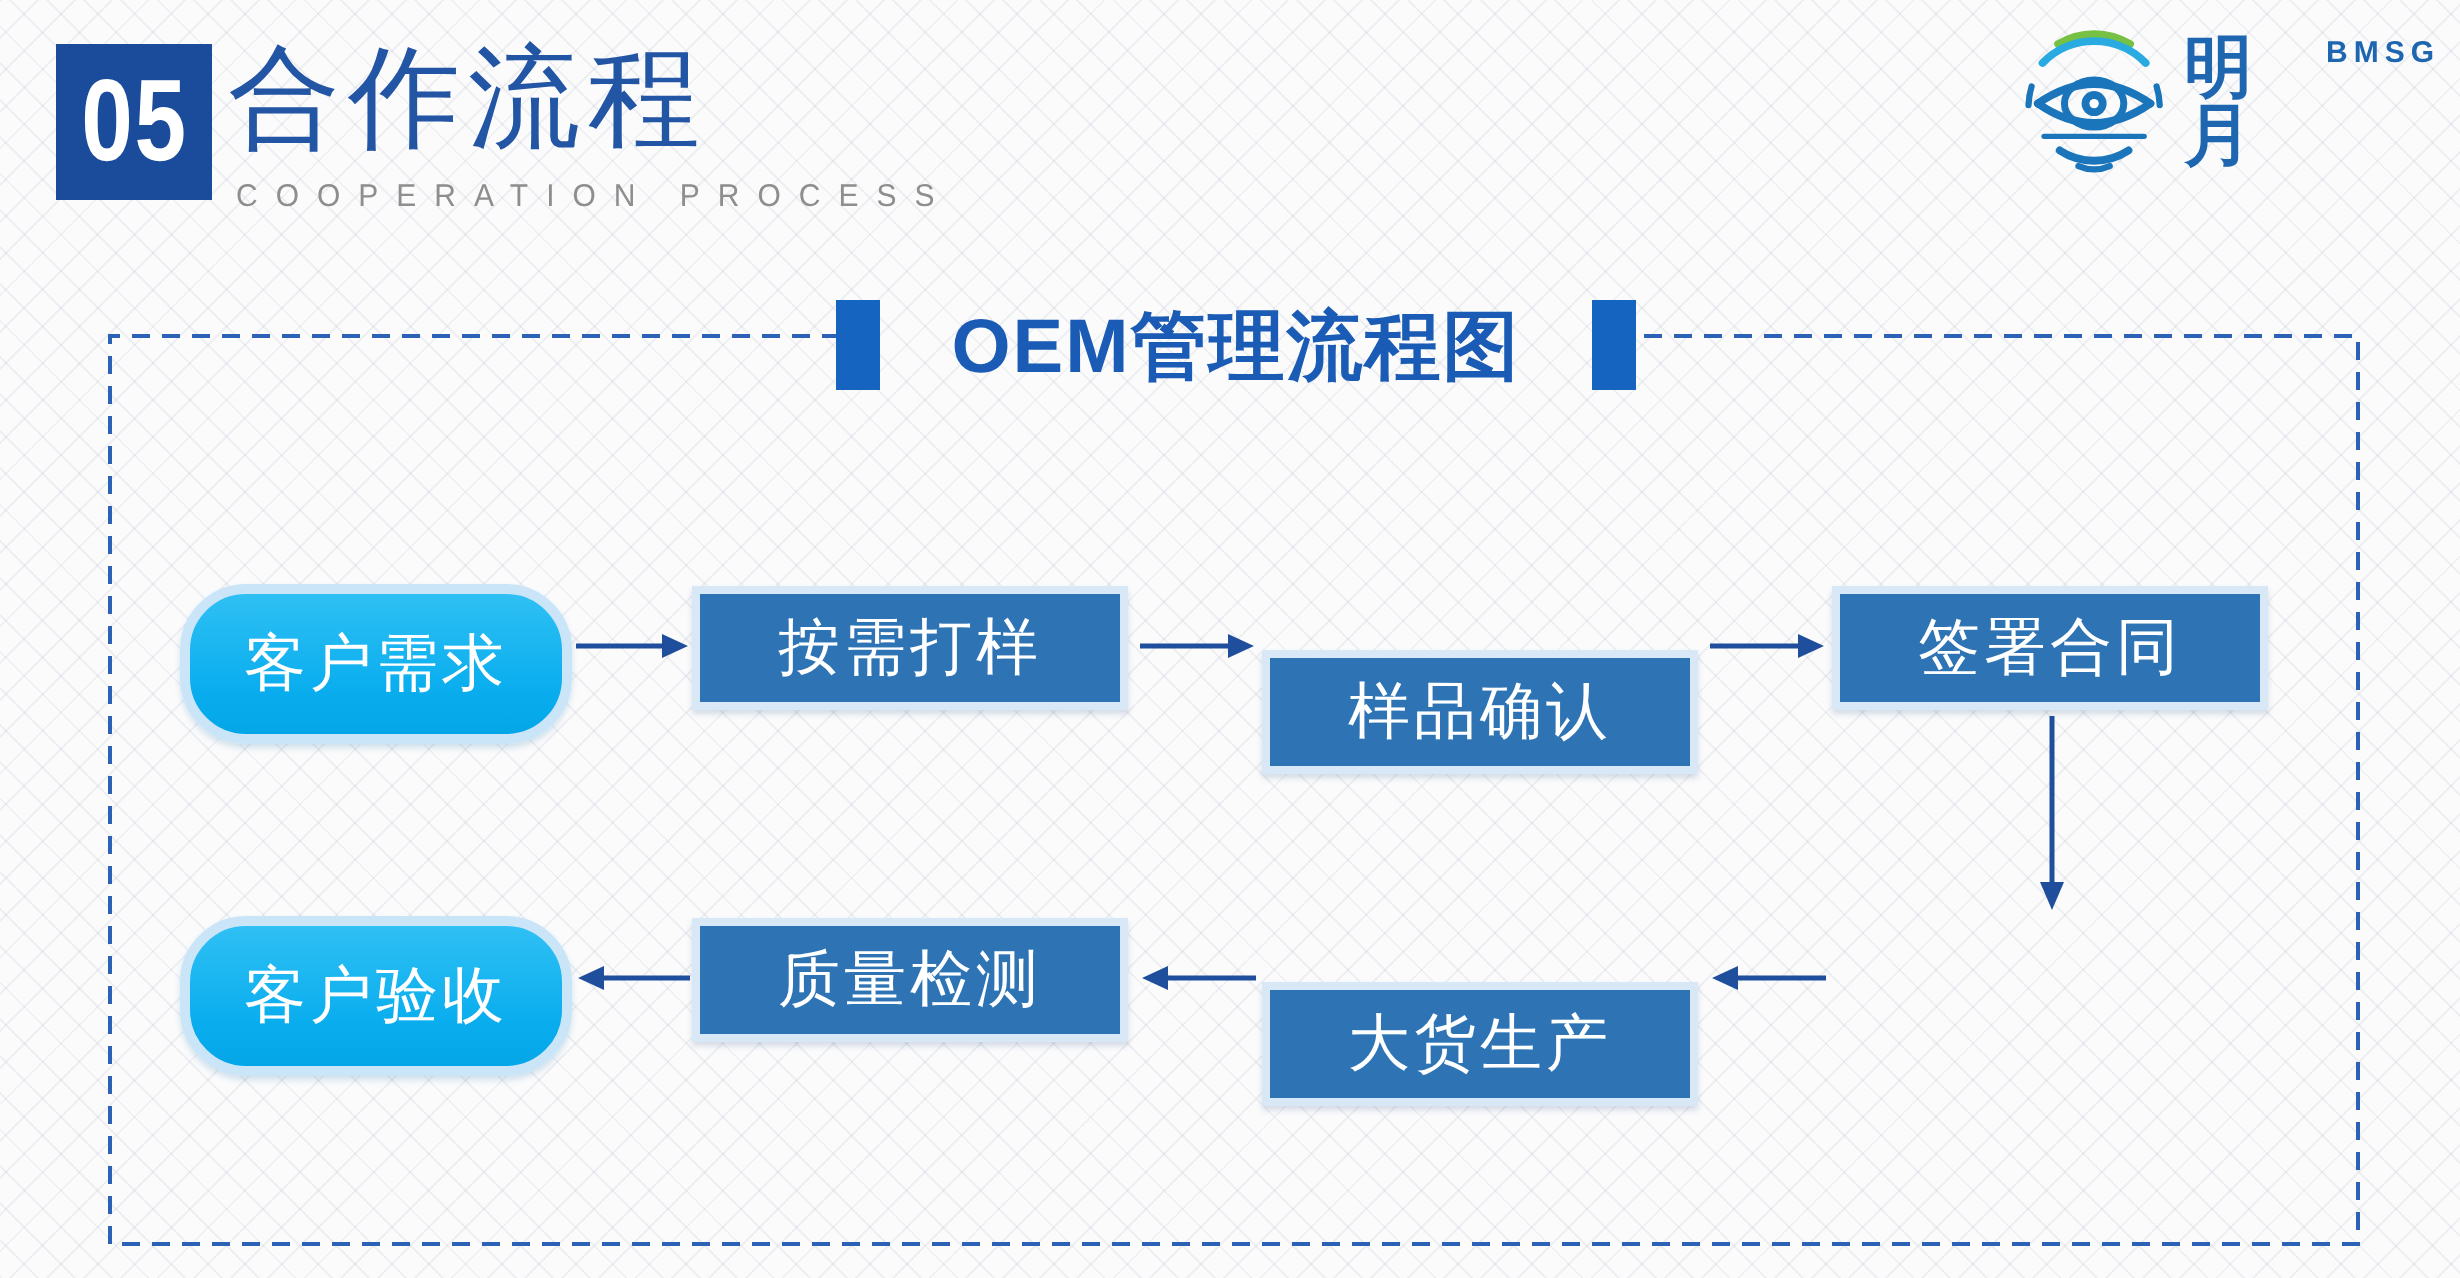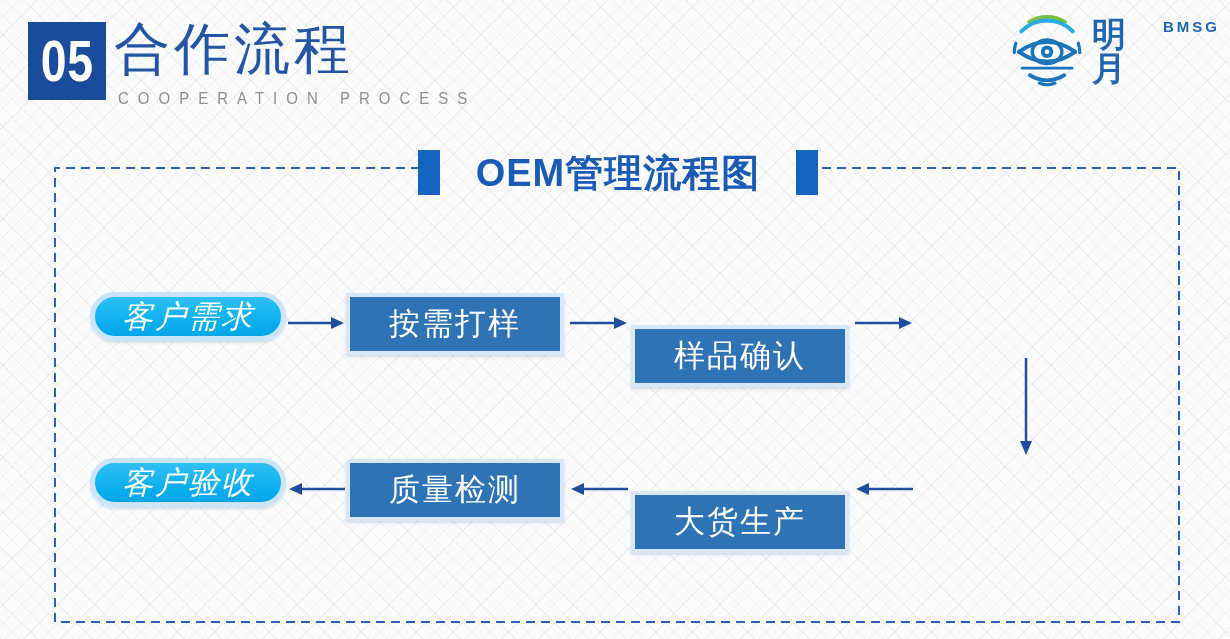--- a/index.html
+++ b/index.html
@@ -93,25 +93,24 @@
     color:#fff;font-size:31px;letter-spacing:2px;
     white-space:nowrap;
   }
   .rect{
     width:218px;height:62px;
     background:var(--rect-blue);
     border:4px solid var(--pale-ring);
     box-shadow:0 2px 3px rgba(40,80,130,0.18);
   }
   .pill{
-    width:196px;height:49px;border-radius:33px;
+    width:196px;height:80px;border-radius:33px;
     background:linear-gradient(180deg,#2FC0F4 0%, #09ADEE 70%, #04A6E8 100%);
     border:5px solid #CBE5F8;
     box-shadow:0 2px 3px rgba(40,120,170,0.2);
-    font-style:italic;
   }
   .r1{top:292px;}
   .r2{top:458px;}
   .c1{left:90px;}
   .c2{left:346px;}
   .c3{left:631px;margin-top:32px;}
   .c4{left:916px;}
   .rect.r1{top:293px;}
   .rect.r2{top:459px;}
 
@@ -164,20 +163,23 @@
 
   <div class="node pill r1 c1">
     <span>客户需求</span>
   </div>
   <div class="node rect r1 c2">
     <span>按需打样</span>
   </div>
   <div class="node rect r1 c3">
     <span>样品确认</span>
   </div>
+  <div class="node rect r1 c4">
+    <span>签署合同</span>
+  </div>
 
   <div class="node pill r2 c1">
     <span>客户验收</span>
   </div>
   <div class="node rect r2 c2">
     <span>质量检测</span>
   </div>
   <div class="node rect r2 c3">
     <span>大货生产</span>
   </div>

